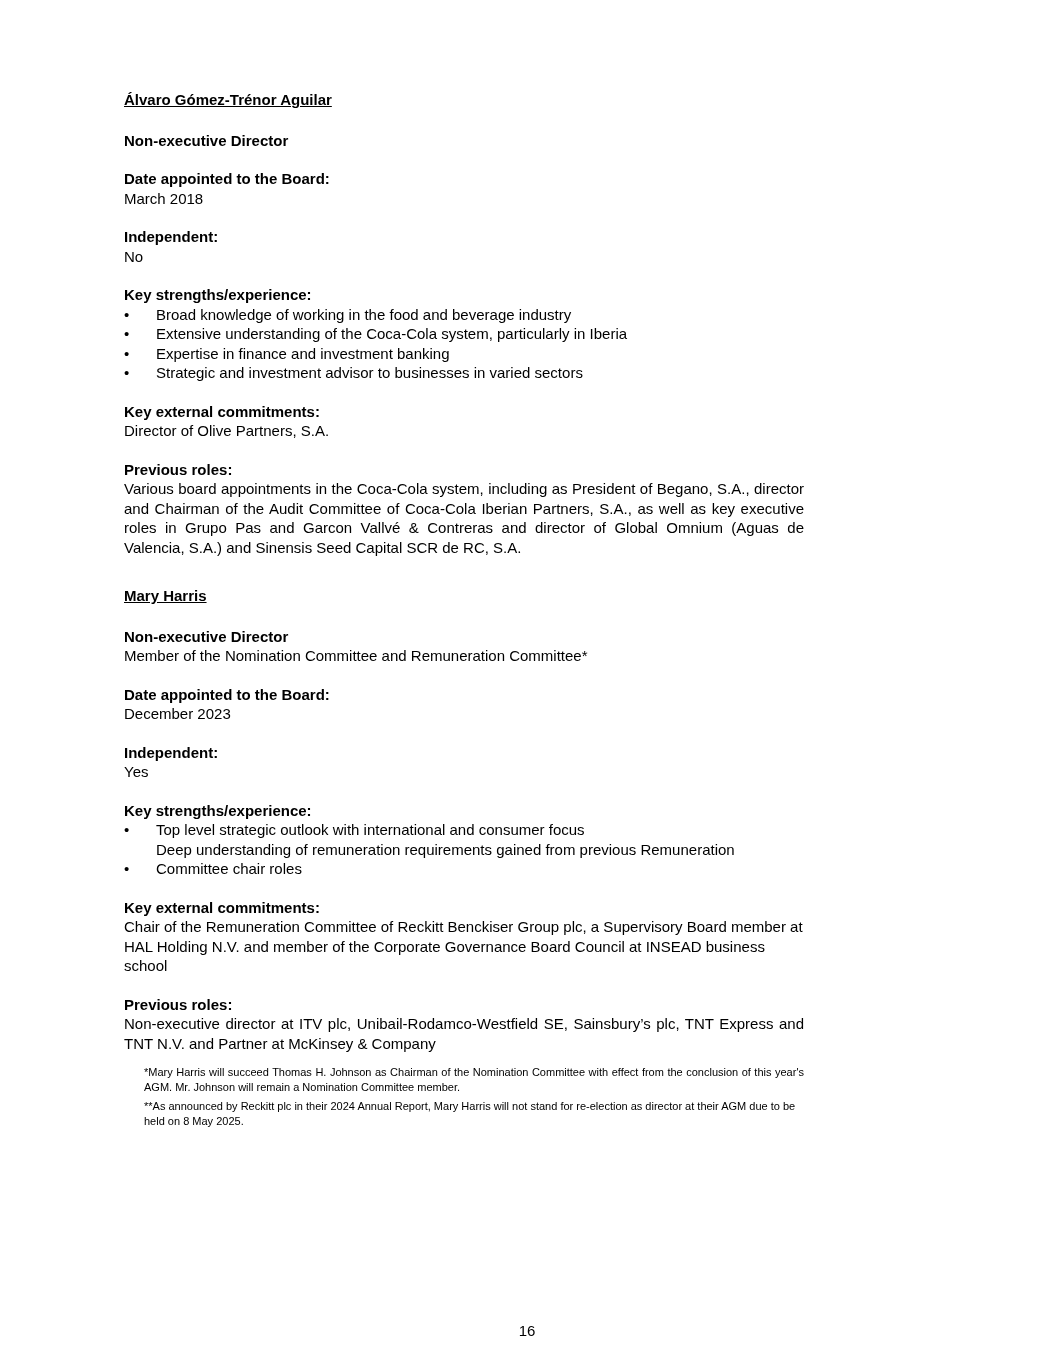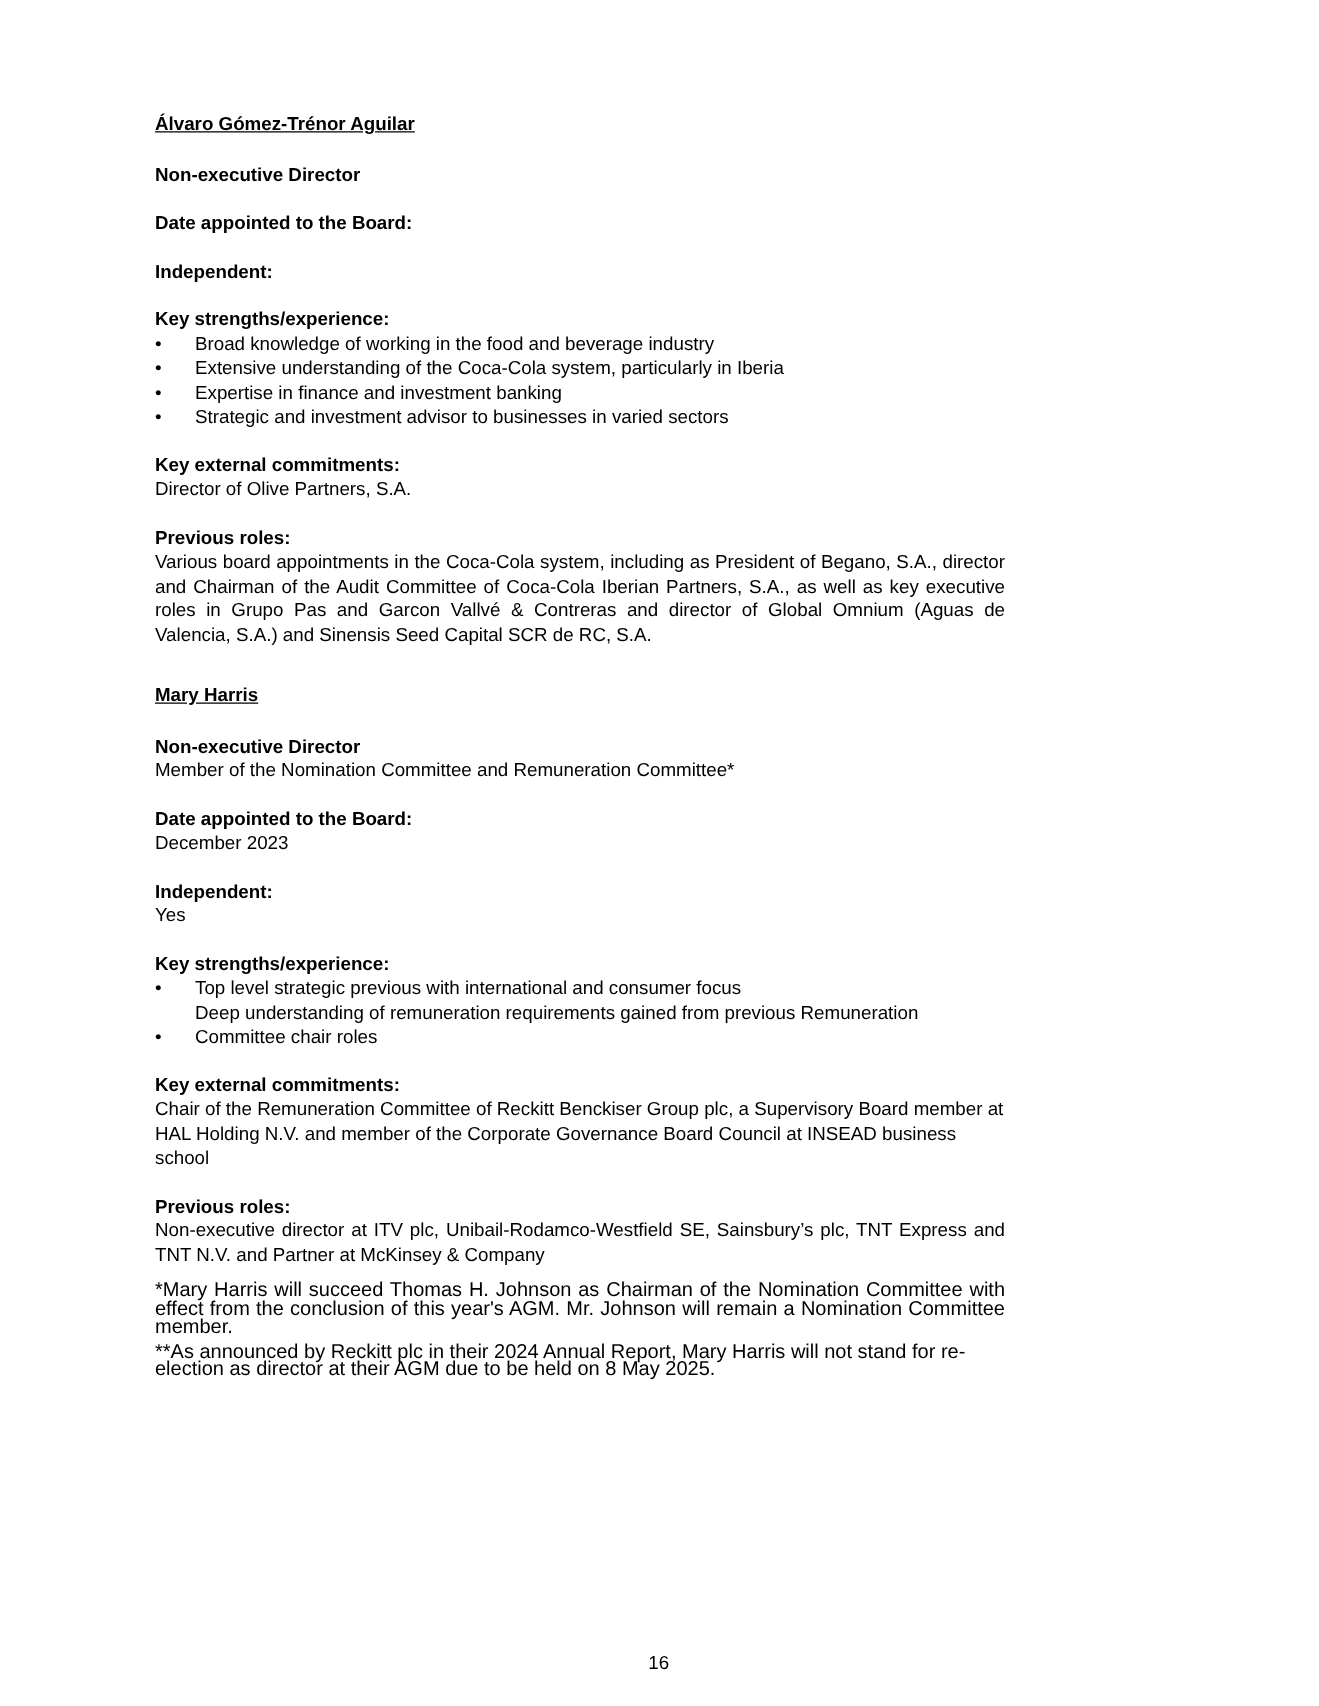--- a/index.html
+++ b/index.html
@@ -34,22 +34,23 @@
   .bullets { margin-top: 0; }
   .bullet-row { display: flex; align-items: flex-end; }
   .bullet-marker {
     flex: 0 0 32px;
   }
   .bullet-marker::before { content: "•"; }
   .bullet-text { flex: 1 1 auto; }
   .director-section-2 { margin-top: 29px; }
   .footnotes { margin-top: 12px; }
   .footnote {
-    font-size: 16px;
+    font-size: 11px;
     line-height: 14.5px;
+    margin-left: 20px;
   }
   .footnote + .footnote { margin-top: 5px; }
   .page-number {
     position: absolute;
     left: 0;
     right: 1px;
     bottom: 25px;
     text-align: center;
     font-size: 15px;
   }
@@ -58,22 +59,24 @@
 <body>
 
 <div class="page">
 
   <section class="director-section">
     <h2 class="director-name">Álvaro Gómez-Trénor Aguilar</h2>
 
     <p class="role-line">Non-executive Director</p>
 
     <h3 class="section-heading">Date appointed to the Board:</h3>
+    <p class="section-text">March 2018</p>
 
     <h3 class="section-heading">Independent:</h3>
+    <p class="section-text">No</p>
 
     <h3 class="section-heading">Key strengths/experience:</h3>
     <div class="bullets">
       <div class="bullet-row">
         <span class="bullet-marker"></span>
         <span class="bullet-text">Broad knowledge of working in the food and beverage industry</span>
       </div>
       <div class="bullet-row">
         <span class="bullet-marker"></span>
         <span class="bullet-text">Extensive understanding of the Coca-Cola system, particularly in Iberia</span>
@@ -104,21 +107,21 @@
     <h3 class="section-heading">Date appointed to the Board:</h3>
     <p class="section-text">December 2023</p>
 
     <h3 class="section-heading">Independent:</h3>
     <p class="section-text">Yes</p>
 
     <h3 class="section-heading">Key strengths/experience:</h3>
     <div class="bullets">
       <div class="bullet-row">
         <span class="bullet-marker"></span>
-        <span class="bullet-text">Top level strategic previous with international and consumer focus</span>
+        <span class="bullet-text">Top level strategic outlook with international and consumer focus</span>
       </div>
       <div class="bullet-row">
         <span class="bullet-marker"></span>
         <span class="bullet-text">Deep understanding of remuneration requirements gained from previous Remuneration Committee chair roles</span>
       </div>
     </div>
 
     <h3 class="section-heading">Key external commitments:</h3>
     <p class="section-text">Chair of the Remuneration Committee of Reckitt Benckiser Group plc, a Supervisory Board member at HAL Holding N.V. and member of the Corporate Governance Board Council at INSEAD business school</p>
 

